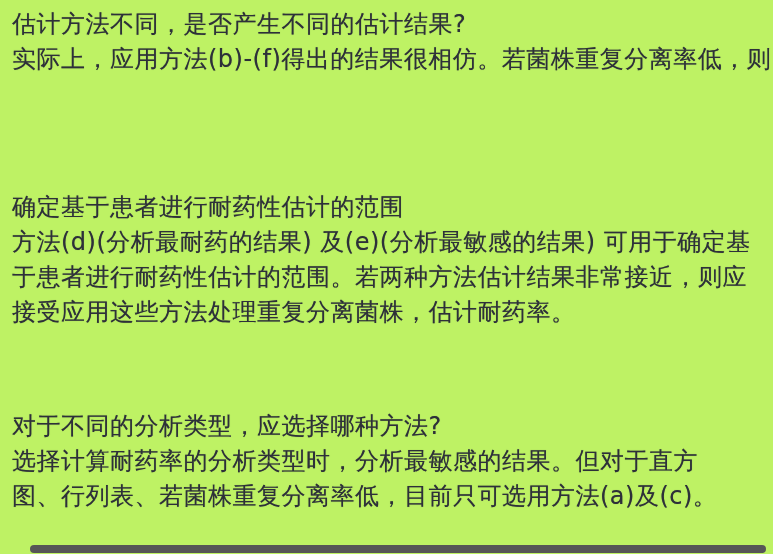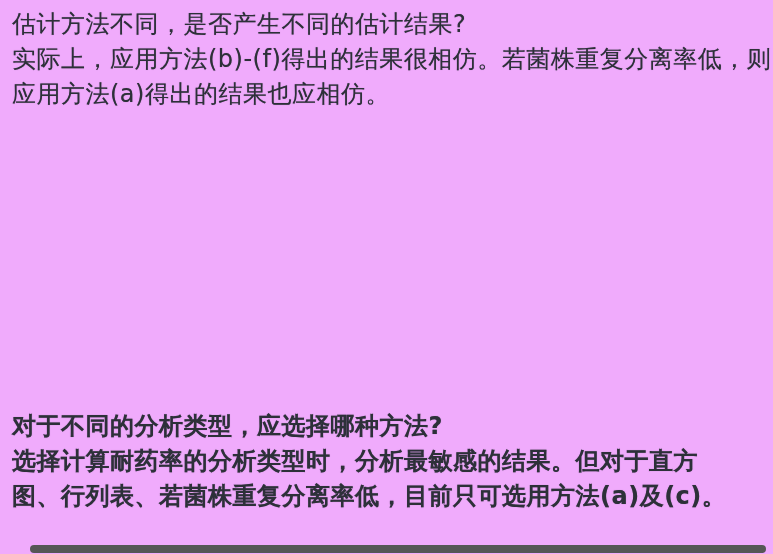--- a/index.html
+++ b/index.html
@@ -1,60 +1,65 @@
 <!DOCTYPE html>
 <html><head>
 <meta charset="utf-8">
 <style>
   html, body { margin: 0; padding: 0; }
   .page {
     position: relative;
     width: 773px;
     height: 554px;
-    background: #f0abfc;
+    background: #bef264;
     overflow: hidden;
     font-family: "DejaVu Sans", sans-serif;
   }
   .para {
     position: absolute;
     left: 12px;
     width: 753px;
     color: #2d3039;
     font-size: 24px;
     line-height: 35px;
     letter-spacing: 0.5px;
   }
   .line {
     white-space: nowrap;
     text-shadow: 0 0 0.7px rgba(45, 48, 60, 0.55);
   }
   .para-1 { top: 7px; }
   .para-2 { top: 190px; }
-  .para-3 { top: 409px; font-weight: bold; }
+  .para-3 { top: 409px; }
   .hscrollbar {
     position: absolute;
     left: 30px;
     top: 545px;
     width: 736px;
     height: 8px;
     background: #565656;
     border-radius: 4px;
   }
 </style>
 </head>
 <body>
 
 <div class="page">
 
   <section class="para para-1">
     <div class="line">估计方法不同，是否产生不同的估计结果?</div>
     <div class="line">实际上，应用方法(b)-(f)得出的结果很相仿。若菌株重复分离率低，则</div>
-    <div class="line">应用方法(a)得出的结果也应相仿。</div>
   </section>
 
+  <section class="para para-2">
+    <div class="line">确定基于患者进行耐药性估计的范围</div>
+    <div class="line">方法(d)(分析最耐药的结果) 及(e)(分析最敏感的结果) 可用于确定基</div>
+    <div class="line">于患者进行耐药性估计的范围。若两种方法估计结果非常接近，则应</div>
+    <div class="line">接受应用这些方法处理重复分离菌株，估计耐药率。</div>
+  </section>
 
   <section class="para para-3">
     <div class="line">对于不同的分析类型，应选择哪种方法?</div>
     <div class="line">选择计算耐药率的分析类型时，分析最敏感的结果。但对于直方</div>
     <div class="line">图、行列表、若菌株重复分离率低，目前只可选用方法(a)及(c)。</div>
   </section>
 
   <div class="hscrollbar"></div>
 
 </div>

